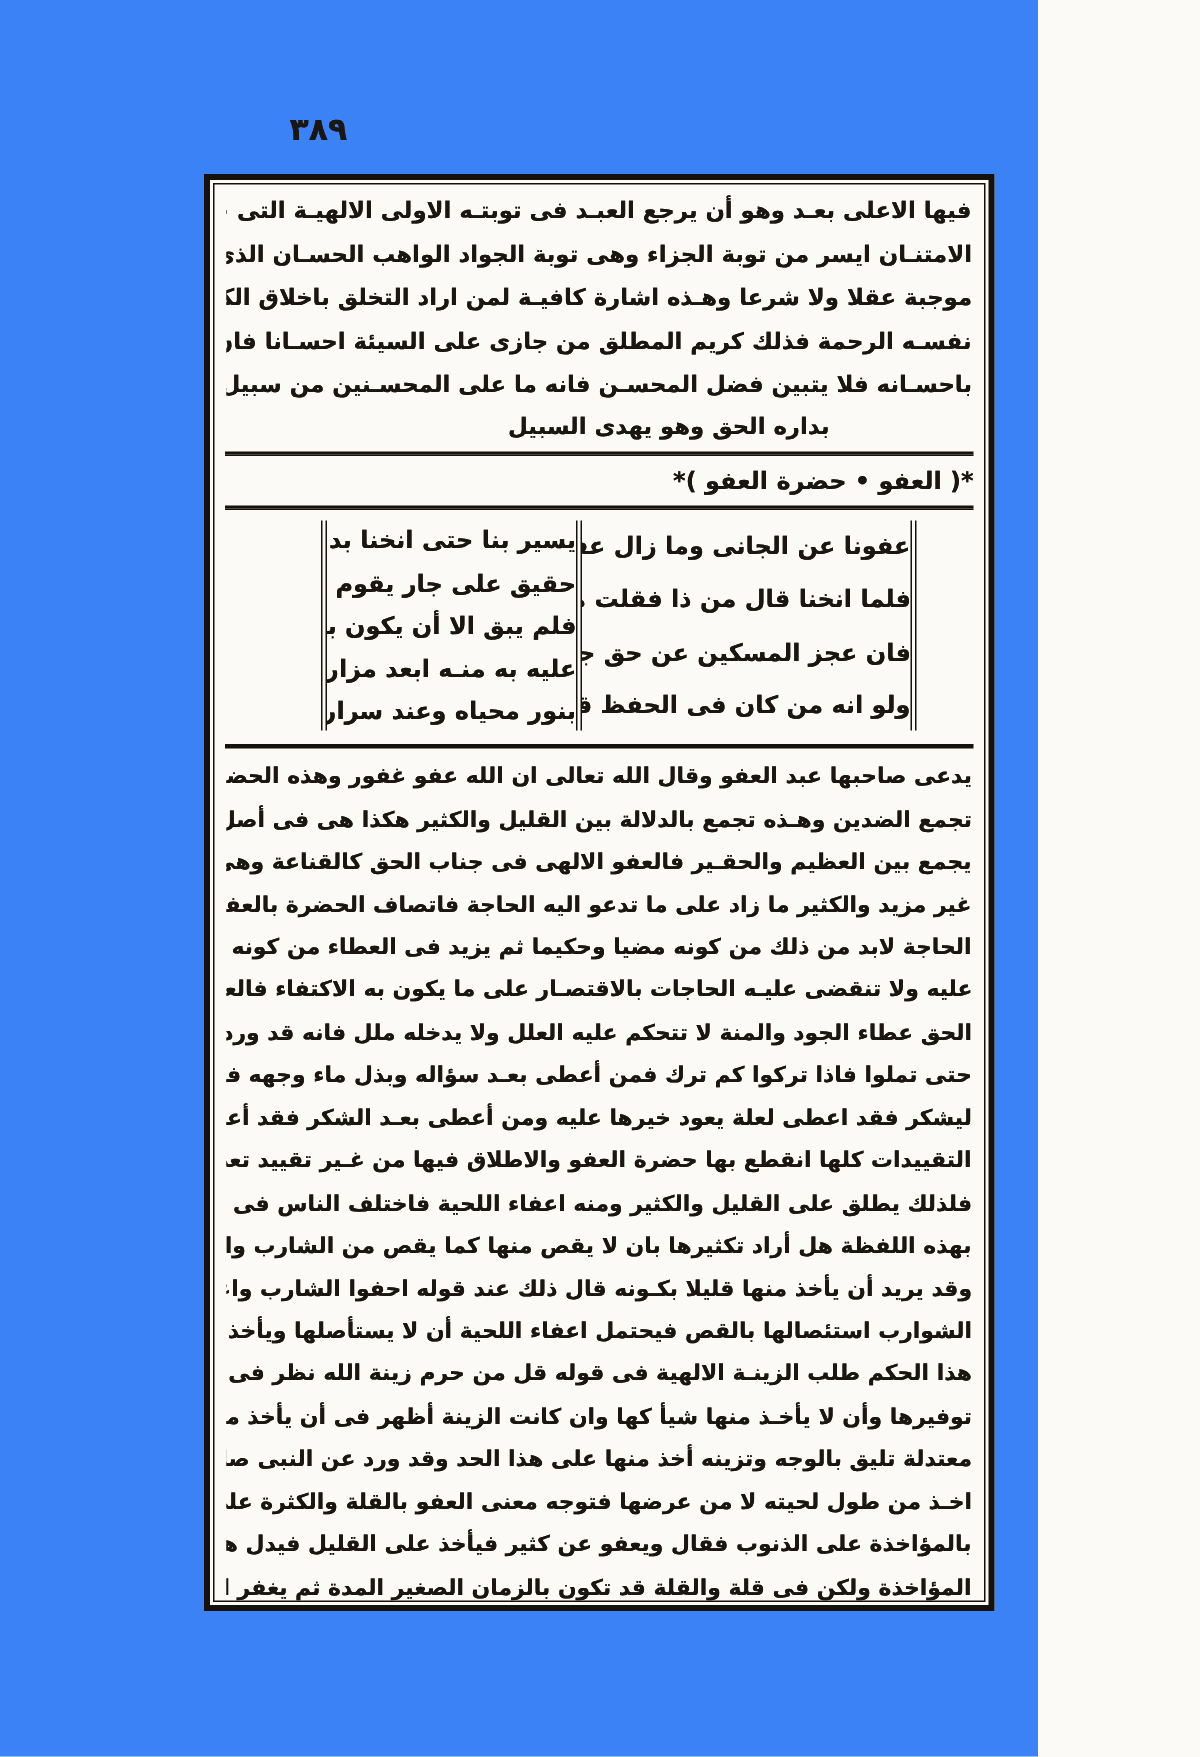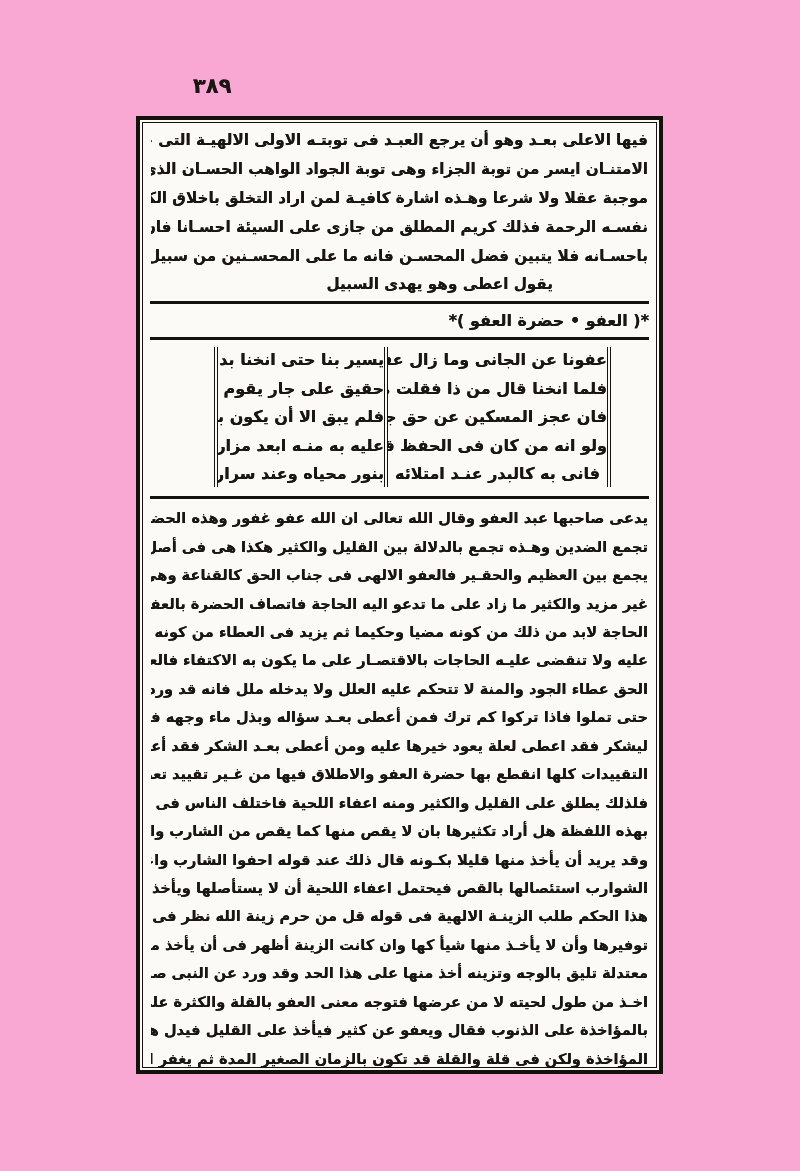--- a/index.html
+++ b/index.html
@@ -3,21 +3,21 @@
 <meta charset="utf-8">
 <style>
   html,body{margin:0;padding:0;}
   body{
     width:800px;height:1171px;
     background:#fbfaf6;
     font-family:"DejaVu Sans", sans-serif;
     color:#1b1612;
     overflow:hidden;
   }
-  .page{position:relative;width:800px;height:1171px;background:#f9a8d4;}
+  .page{position:relative;width:692px;height:1171px;background:#3b82f6;}
   .page-number{
     position:absolute;top:74px;left:193px;
     font-size:21px;font-weight:bold;letter-spacing:2px;
     text-shadow:0 0 .5px currentColor;
   }
   .frame{
     position:absolute;left:136px;top:116px;width:527px;height:958px;
     border:4px solid #15110d;box-sizing:border-box;background:#fbfaf6;
   }
   .frame-inner{
@@ -69,38 +69,37 @@
 
   <div class="frame">
     <div class="frame-inner">
 
       <div class="intro">
         <div class="line txt">فيها الاعلى بعـد وهو أن يرجع العبـد فى توبتـه الاولى الالهيـة التى جعلتـه أن يتوب وتوبة</div>
         <div class="line txt">الامتنـان ايسر من توبة الجزاء وهى توبة الجواد الواهب الحسـان الذى يعطى ليتم لا لعـلة</div>
         <div class="line txt">موجبة عقلا ولا شرعا وهـذه اشارة كافيـة لمن اراد التخلق باخلاق الكرم فمن كرمه كتب على</div>
         <div class="line txt">نفسـه الرحمة فذلك كريم المطلق من جازى على السيئة احسـانا فان المحسـن هو الذى أخذ الاحسـان</div>
         <div class="line txt">باحسـانه فلا يتبين فضل المحسـن فانه ما على المحسـنين من سبيل فافهم ويحقق عسى تلحق * والله</div>
-        <div class="line short txt">يقول اعطى وهو يهدى السبيل</div>
+        <div class="line short txt">بداره الحق وهو يهدى السبيل</div>
       </div>
 
       <div class="hrule"></div>
 
       <div class="heading-row txt">*( العفو • حضرة العفو )*</div>
 
       <div class="hrule"></div>
 
       <div class="poetry">
         <div class="spacer-right"></div>
         <div class="vrule"></div>
         <div class="poem-col right">
           <div class="verse txt">عفونا عن الجانى وما زال عفونا</div>
           <div class="verse txt">فلما انخنا قال من ذا فقلت من</div>
           <div class="verse txt">فان عجز المسكين عن حق جاره</div>
           <div class="verse txt">ولو انه من كان فى الحفظ قائم</div>
-          <div class="verse txt">فانى به كالبدر عنـد امتلائه</div>
         </div>
         <div class="vrule"></div>
         <div class="poem-col left">
           <div class="verse txt">يسير بنا حتى انخنا بداره</div>
           <div class="verse txt">حقيق على جار يقوم بجاره</div>
           <div class="verse txt">فلم يبق الا أن يكون بداره</div>
           <div class="verse txt">عليه به منـه ابعد مزاره</div>
           <div class="verse txt">بنور محياه وعند سراره</div>
         </div>
         <div class="vrule"></div>

